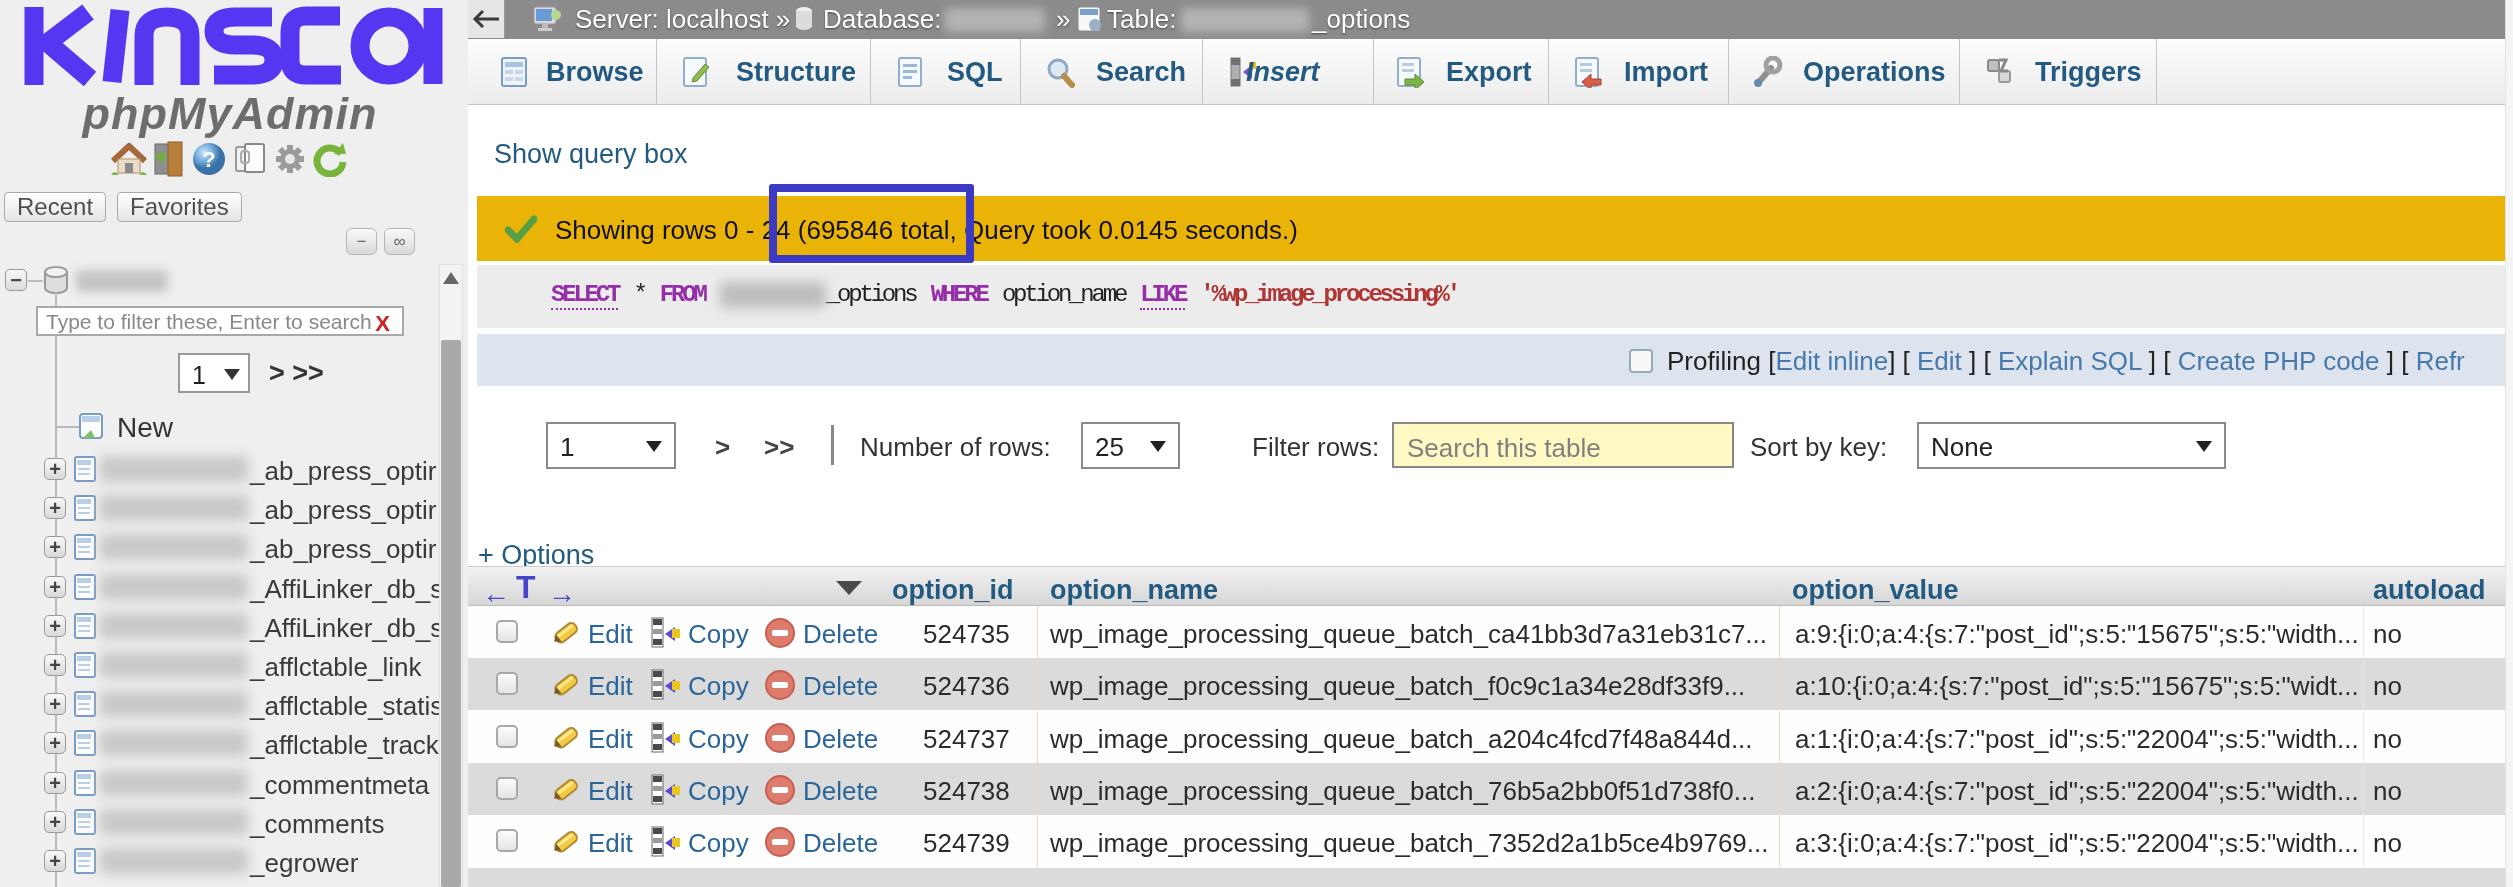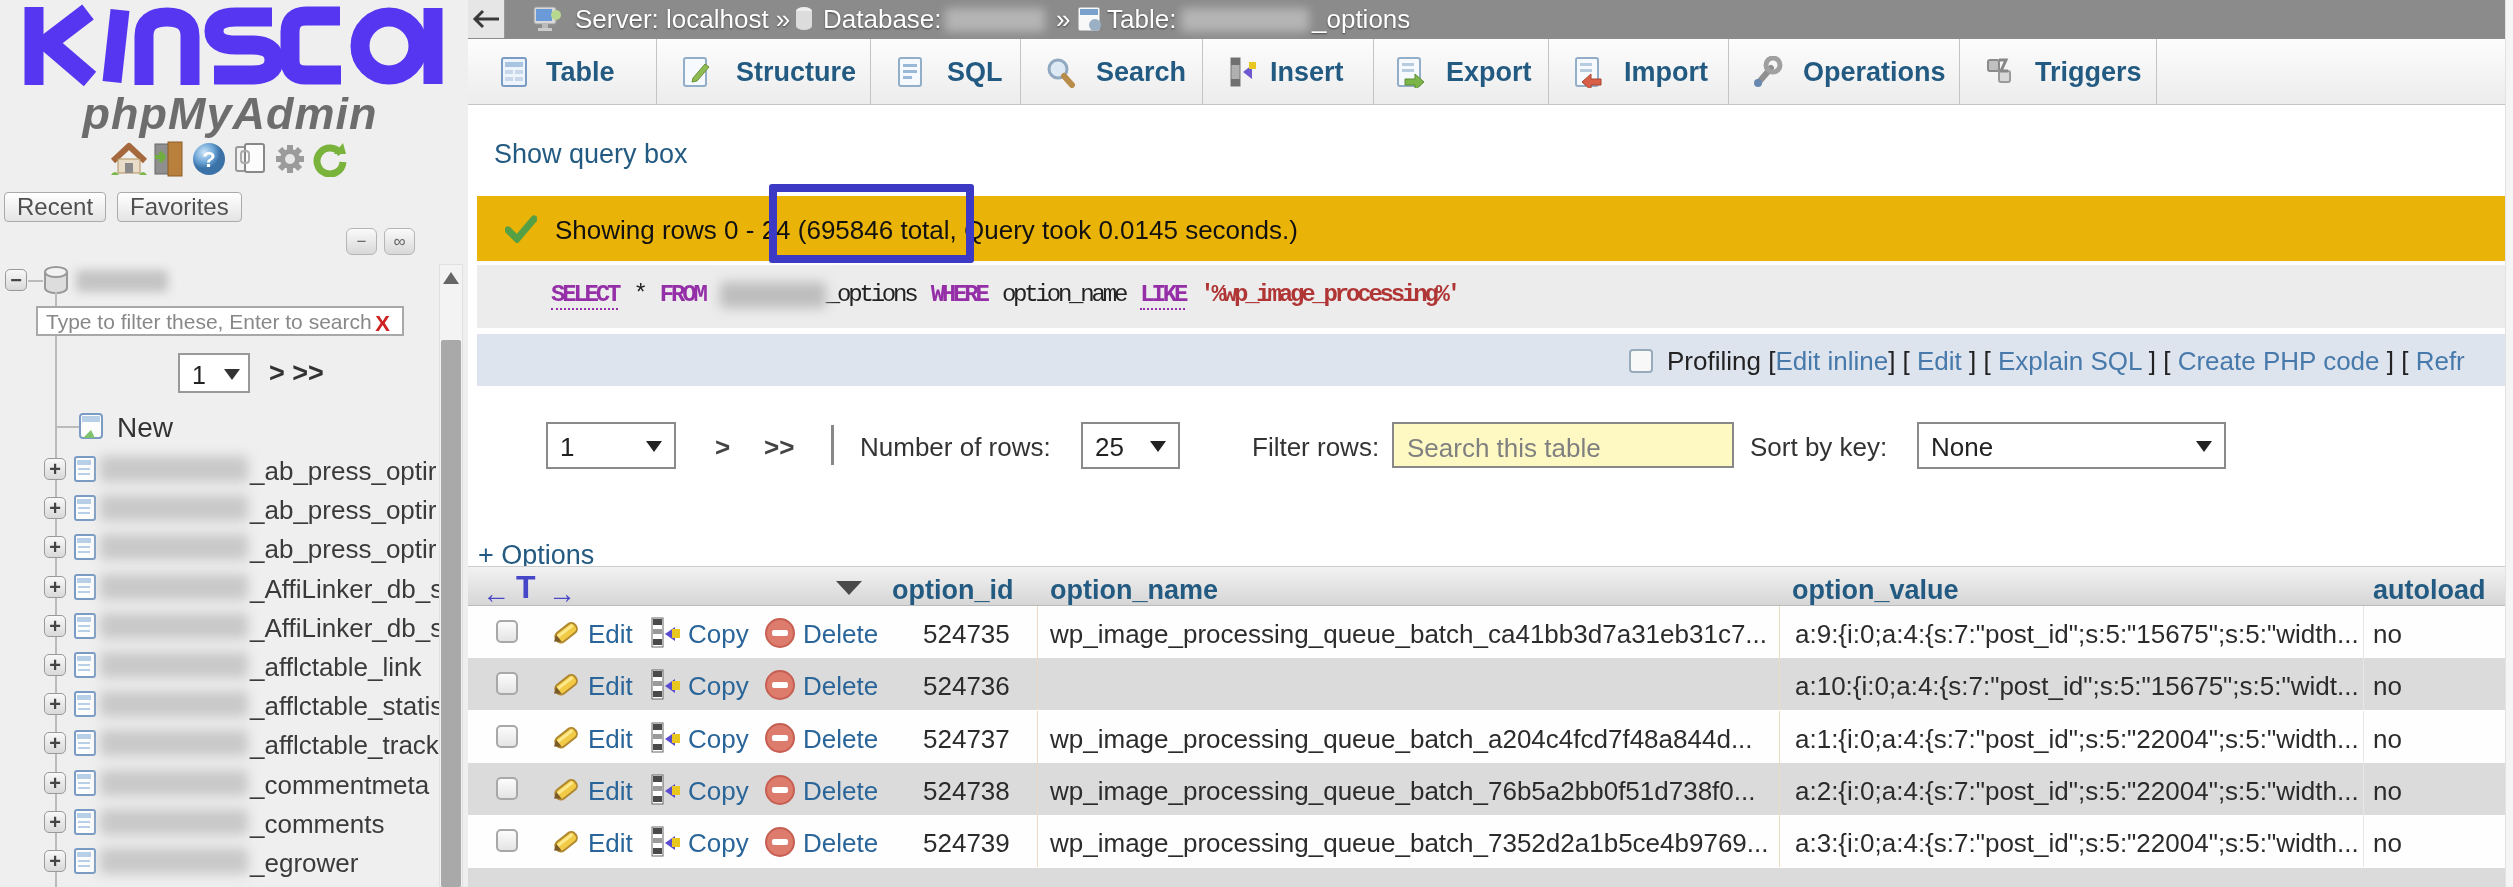--- a/index.html
+++ b/index.html
@@ -356,21 +356,21 @@
 
     <div id="tabs">
         <svg class="tab-ic" style="left:31px;" width="32" height="32">
           <rect x="3" y="2" width="24" height="28" rx="2" fill="#eef4fb" stroke="#7a9cc4" stroke-width="2"></rect>
           <rect x="6" y="6" width="18" height="5" fill="#a8c4e0"></rect>
           <rect x="6" y="14" width="8" height="4" fill="#c8d8ea"></rect>
           <rect x="16" y="14" width="8" height="4" fill="#c8d8ea"></rect>
           <rect x="6" y="21" width="8" height="4" fill="#c8d8ea"></rect>
           <rect x="16" y="21" width="8" height="4" fill="#c8d8ea"></rect>
         </svg>
-        <span class="tab-label" style="left:78px;">Table</span>
+        <span class="tab-label" style="left:78px;">Browse</span>
         <div class="tabsep" style="left:188px;"></div>
         <svg class="tab-ic" style="left:213px;" width="32" height="32">
           <rect x="3" y="2" width="22" height="28" rx="2" fill="#f6fafe" stroke="#92aec8" stroke-width="2"></rect>
           <path d="M12 22 L24 8 L28 11 L16 25 L11 26 Z" fill="#8fbc52" stroke="#6a9138"></path>
         </svg>
         <span class="tab-label" style="left:268px;">Structure</span>
         <div class="tabsep" style="left:402px;"></div>
         <svg class="tab-ic" style="left:428px;" width="32" height="32">
           <rect x="3" y="2" width="22" height="28" rx="2" fill="#f6fafe" stroke="#92aec8" stroke-width="2"></rect>
           <rect x="7" y="8" width="14" height="3" fill="#9ab8d8"></rect>
@@ -385,21 +385,21 @@
         </svg>
         <span class="tab-label" style="left:628px;">Search</span>
         <div class="tabsep" style="left:734px;"></div>
         <svg class="tab-ic" style="left:759px;" width="32" height="32">
           <rect x="4" y="2" width="9" height="28" fill="#b0b0b0" stroke="#777"></rect>
           <rect x="4" y="2" width="9" height="7" fill="#707070"></rect>
           <rect x="4" y="23" width="9" height="7" fill="#707070"></rect>
           <path d="M16 16 L25 9 V23 Z" fill="#7058d0"></path>
           <rect x="22" y="6" width="7" height="7" fill="#e8c820"></rect>
         </svg>
-        <span class="tab-label" style="left:802px;">Insert</span>
+        <span class="tab-label" style="left:778px;font-style:italic;">Insert</span>
         <div class="tabsep" style="left:905px;"></div>
         <svg class="tab-ic" style="left:927px;" width="32" height="32">
           <rect x="3" y="2" width="22" height="28" rx="2" fill="#f6fafe" stroke="#92aec8" stroke-width="2"></rect>
           <rect x="7" y="7" width="12" height="3" fill="#b8cce0"></rect>
           <rect x="7" y="13" width="12" height="3" fill="#b8cce0"></rect>
           <path d="M10 23 h10 v-5 l9 8 l-9 8 v-5 h-10 z" fill="#7cb648" stroke="#5a8c34"></path>
         </svg>
         <span class="tab-label" style="left:978px;">Export</span>
         <div class="tabsep" style="left:1080px;"></div>
         <svg class="tab-ic" style="left:1105px;" width="32" height="32">
@@ -529,20 +529,21 @@
             <path d="M26 10 L16 17 L26 24 Z" fill="#5a4ad0"></path>
             <rect x="23" y="12" width="8" height="9" fill="#e8c820"></rect>
           </svg>
           <span class="cell alink" style="left:220px;">Copy</span>
           <svg class="abs" style="left:296px; top:11px;" width="32" height="32">
             <circle cx="16" cy="16" r="14" fill="#dd7b6d" stroke="#c65f52" stroke-width="2"></circle>
             <rect x="8" y="13" width="16" height="6" rx="2" fill="#fff"></rect>
           </svg>
           <span class="cell alink" style="left:335px;">Delete</span>
           <span class="cell" style="left:455px;">524736</span>
+          <span class="cell" style="left:582px;">wp_image_processing_queue_batch_f0c9c1a34e28df33f9...</span>
           <span class="cell" style="left:1327px;">a:10:{i:0;a:4:{s:7:"post_id";s:5:"15675";s:5:"widt...</span>
           <span class="cell" style="left:1905px;">no</span>
           <div class="colsep1"></div>
           <div class="colsep2"></div>
           <div class="colsep3"></div>
         </div>
         <div class="drow odd" style="top:144.6px;">
           <span class="chk"></span>
           <svg class="abs" style="left:80px; top:11px;" width="34" height="32">
             <g transform="rotate(-38 17 16)">

